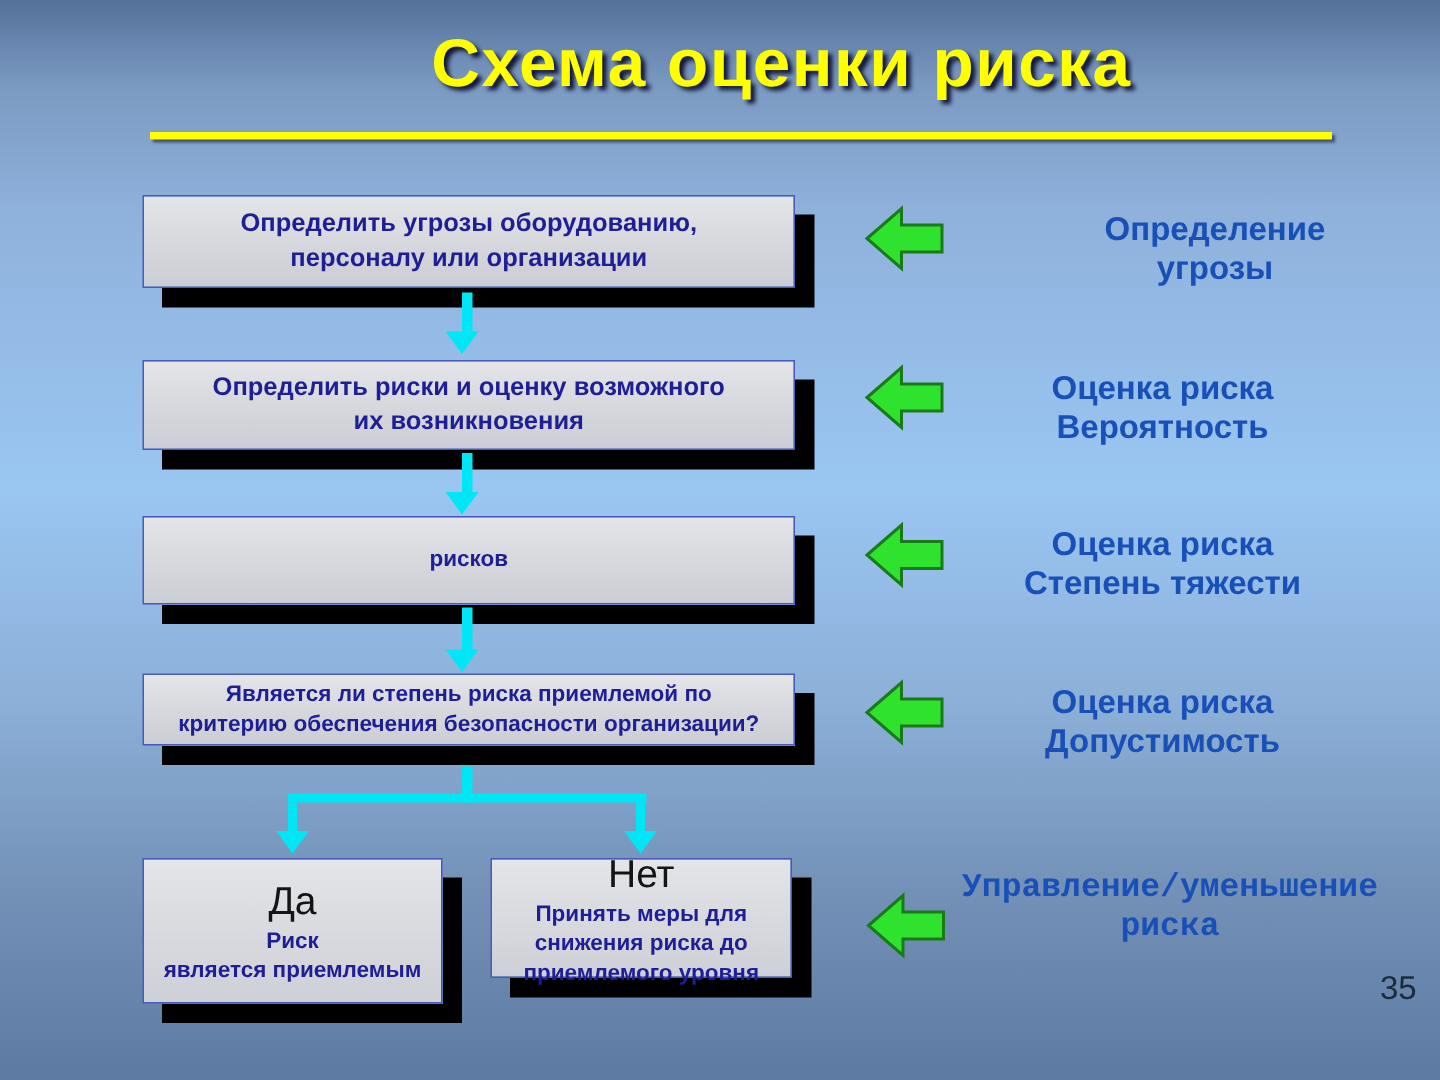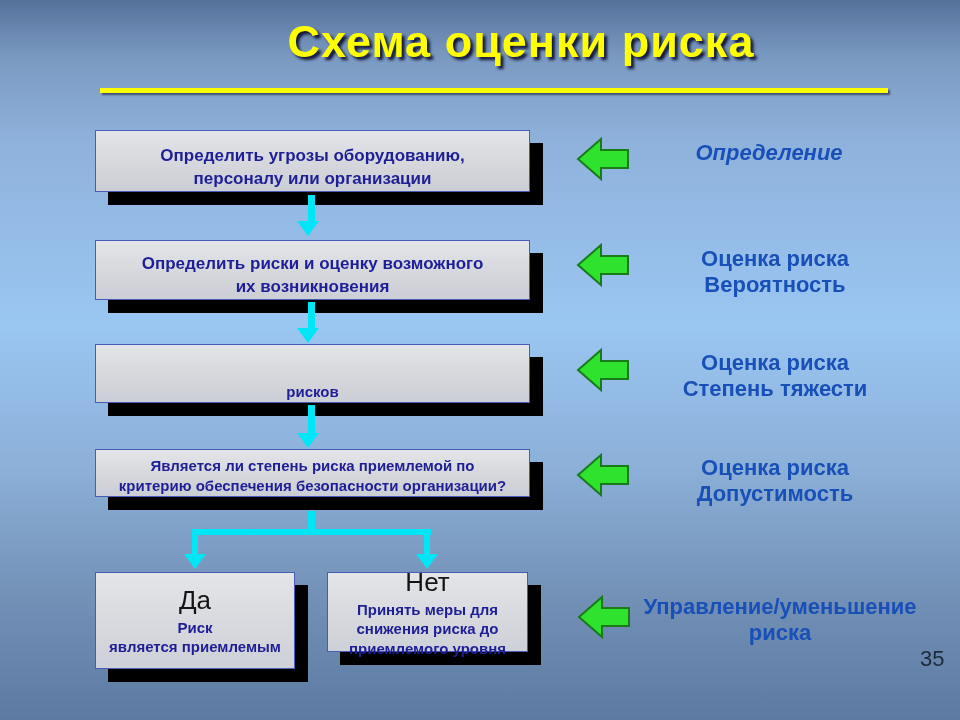--- a/index.html
+++ b/index.html
@@ -16,21 +16,21 @@
     margin-left:41px;
   }
   .title-rule {
     position:absolute; left:100px; top:88px; width:788px; height:5px;
     background:#ffff00; box-shadow:2px 2px 2px rgba(8,8,40,0.55);
   }
   .flow-box {
     position:absolute; left:95px; width:435px;
     background:linear-gradient(180deg,#e4e5e9 0%,#d5d6db 60%,#ccced6 100%);
     border:1px solid #4a5ab8; box-shadow:13px 13px 0 #000;
-    display:flex; flex-direction:column; justify-content:flex-end; align-items:center;
+    display:flex; flex-direction:column; justify-content:center; align-items:center;
     text-align:center; color:#1e1e96; font-weight:bold; line-height:1.35;
   }
   .flow-box .line { display:block; white-space:nowrap; }
   .fs17 { font-size:17px; }
   .fs15 { font-size:15px; }
   .end-box {
     position:absolute;
     background:linear-gradient(180deg,#e4e5e9 0%,#d7d8dd 60%,#ced0d8 100%);
     border:1px solid #4a5ab8; box-shadow:13px 13px 0 #000;
     display:flex; flex-direction:column; justify-content:center; align-items:center;
@@ -113,35 +113,36 @@
   <svg class="ga" style="left:576px;top:347px;" width="54" height="46" viewBox="0 0 54 46">
     <polygon points="2,23 25,3 25,14 52,14 52,32 25,32 25,43" fill="#2ee22e" stroke="#1a7a1a" stroke-width="2"></polygon>
   </svg>
   <svg class="ga" style="left:576px;top:452px;" width="54" height="46" viewBox="0 0 54 46">
     <polygon points="2,23 25,3 25,14 52,14 52,32 25,32 25,43" fill="#2ee22e" stroke="#1a7a1a" stroke-width="2"></polygon>
   </svg>
   <svg class="ga" style="left:577px;top:594px;" width="54" height="46" viewBox="0 0 54 46">
     <polygon points="2,23 25,3 25,14 52,14 52,32 25,32 25,43" fill="#2ee22e" stroke="#1a7a1a" stroke-width="2"></polygon>
   </svg>
 
-  <div class="side-label" style="left:619px;top:140px;width:300px;font-style:italic;">
+  <div class="side-label" style="left:660px;top:140px;width:300px;">
     <span class="line">Определение</span>
+    <span class="line">угрозы</span>
   </div>
   <div class="side-label" style="left:625px;top:246px;width:300px;">
     <span class="line">Оценка риска</span>
     <span class="line">Вероятность</span>
   </div>
   <div class="side-label" style="left:625px;top:350px;width:300px;">
     <span class="line">Оценка риска</span>
     <span class="line">Степень тяжести</span>
   </div>
   <div class="side-label" style="left:625px;top:455px;width:300px;">
     <span class="line">Оценка риска</span>
     <span class="line">Допустимость</span>
   </div>
-  <div class="side-label" style="left:610px;top:594px;width:340px;">
+  <div class="side-label" style="left:610px;top:579px;width:340px;font-family:Liberation Mono, monospace;">
     <span class="line">Управление/уменьшение</span>
     <span class="line">риска</span>
   </div>
 
   <div class="page-num">35</div>
 
 </div>
 
 </body></html>

